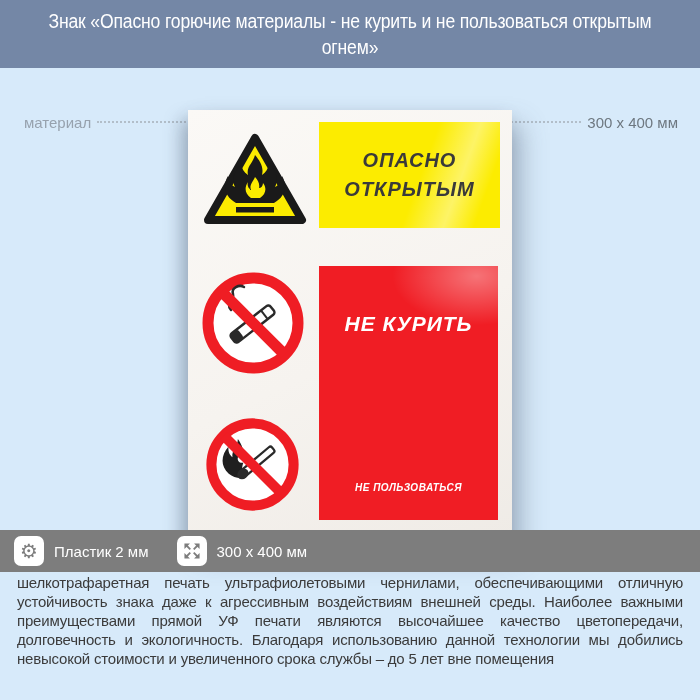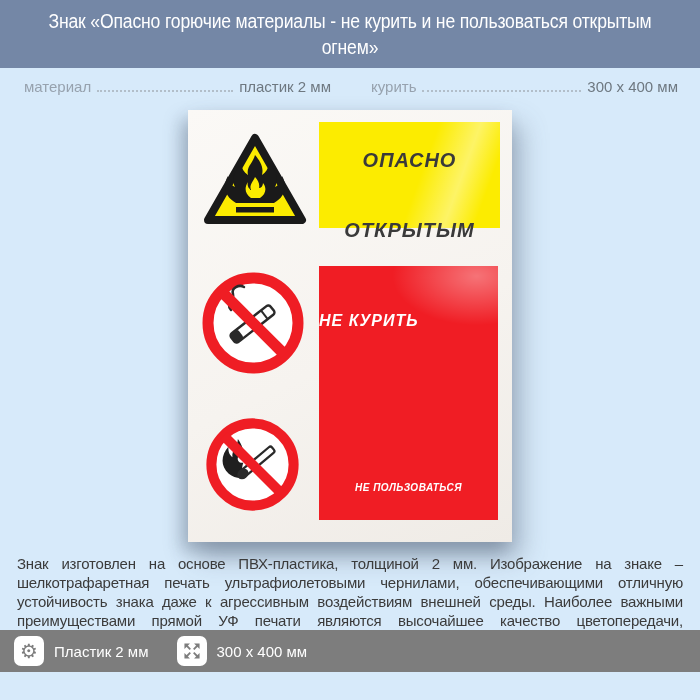--- a/index.html
+++ b/index.html
@@ -1,35 +1,35 @@
 <!DOCTYPE html>
 <html><head>
 <meta charset="utf-8">
 <style>
   html,body{margin:0;padding:0;}
   body{
     width:700px;height:700px;overflow:hidden;background:#d7eafa;
     font-family:"Liberation Sans",sans-serif;position:relative;
   }
-  .page{width:700px;height:672px;position:relative;background:#d7eafa;}
+  .page{width:700px;height:572px;position:relative;background:#d7eafa;}
 
   
   .header{
     height:68px;background:#7487a6;display:flex;align-items:center;justify-content:center;
     overflow:hidden;
   }
   .header .title{
     width:748px;flex:0 0 auto;transform:scaleX(.88);transform-origin:50% 50%;
     color:#ffffff;font-size:20px;line-height:26px;text-align:center;font-weight:400;
     letter-spacing:-.2px;
   }
 
   
   .specs{display:flex;padding:10px 22px 0 24px;gap:40px;}
-  .spec{flex:1;display:flex;align-items:flex-end;font-size:15px;}
+  .spec{flex:1;display:flex;align-items:center;font-size:15px;margin-top:36px;}
   .spec .lbl{color:#97a2ae;white-space:nowrap;}
   .spec .dots{flex:1;border-bottom:2px dotted #b2bec9;margin:0 6px 3px 6px;height:1px;}
   .spec .val{color:#6e7880;white-space:nowrap;}
 
   
   .sign-panel{
     position:absolute;left:188px;top:110px;width:324px;height:432px;
     background:linear-gradient(155deg,#fbf9f6 0%,#f6f3ef 55%,#efebe6 100%);
     box-shadow:-7px 9px 16px rgba(85,100,122,.38), 9px 15px 24px rgba(85,100,122,.42);
   }
@@ -39,31 +39,31 @@
 
   .box-yellow{
     position:absolute;left:131px;top:12px;width:181px;height:106px;
     background:
       linear-gradient(110deg, rgba(255,255,255,0) 55%, rgba(255,255,255,.4) 74%, rgba(255,255,255,0) 88%),
       #fcec00;
     display:flex;flex-direction:column;align-items:center;justify-content:center;
   }
   .box-yellow .wline{
     color:#3a3a3a;font-weight:700;font-style:italic;font-size:20px;line-height:29px;
-    letter-spacing:1px;white-space:nowrap;margin-top:41px;
+    letter-spacing:1px;white-space:nowrap;
   }
   .box-red{
     position:absolute;left:131px;top:156px;width:179px;height:254px;
     background:
       radial-gradient(ellipse 120px 70px at 88% 4%, rgba(255,255,255,.38), rgba(255,255,255,0) 70%),
       #f01d24;
   }
   .nk-text{
-    position:absolute;top:46px;left:0;right:0;text-align:left;color:#ffffff;
-    font-weight:700;font-style:italic;font-size:16px;letter-spacing:1px;
+    position:absolute;top:46px;left:0;right:0;text-align:center;color:#ffffff;
+    font-weight:700;font-style:italic;font-size:21px;letter-spacing:1px;
   }
   .nof-text{
     position:absolute;bottom:22px;left:0;right:0;text-align:center;color:#ffffff;
     font-weight:700;font-style:italic;font-size:10px;line-height:20px;letter-spacing:.5px;
   }
 
   
   .description{
     position:absolute;top:554px;left:17px;right:17px;
     color:#3b3b3b;font-size:15px;line-height:19px;text-align:justify;letter-spacing:-.2px;

